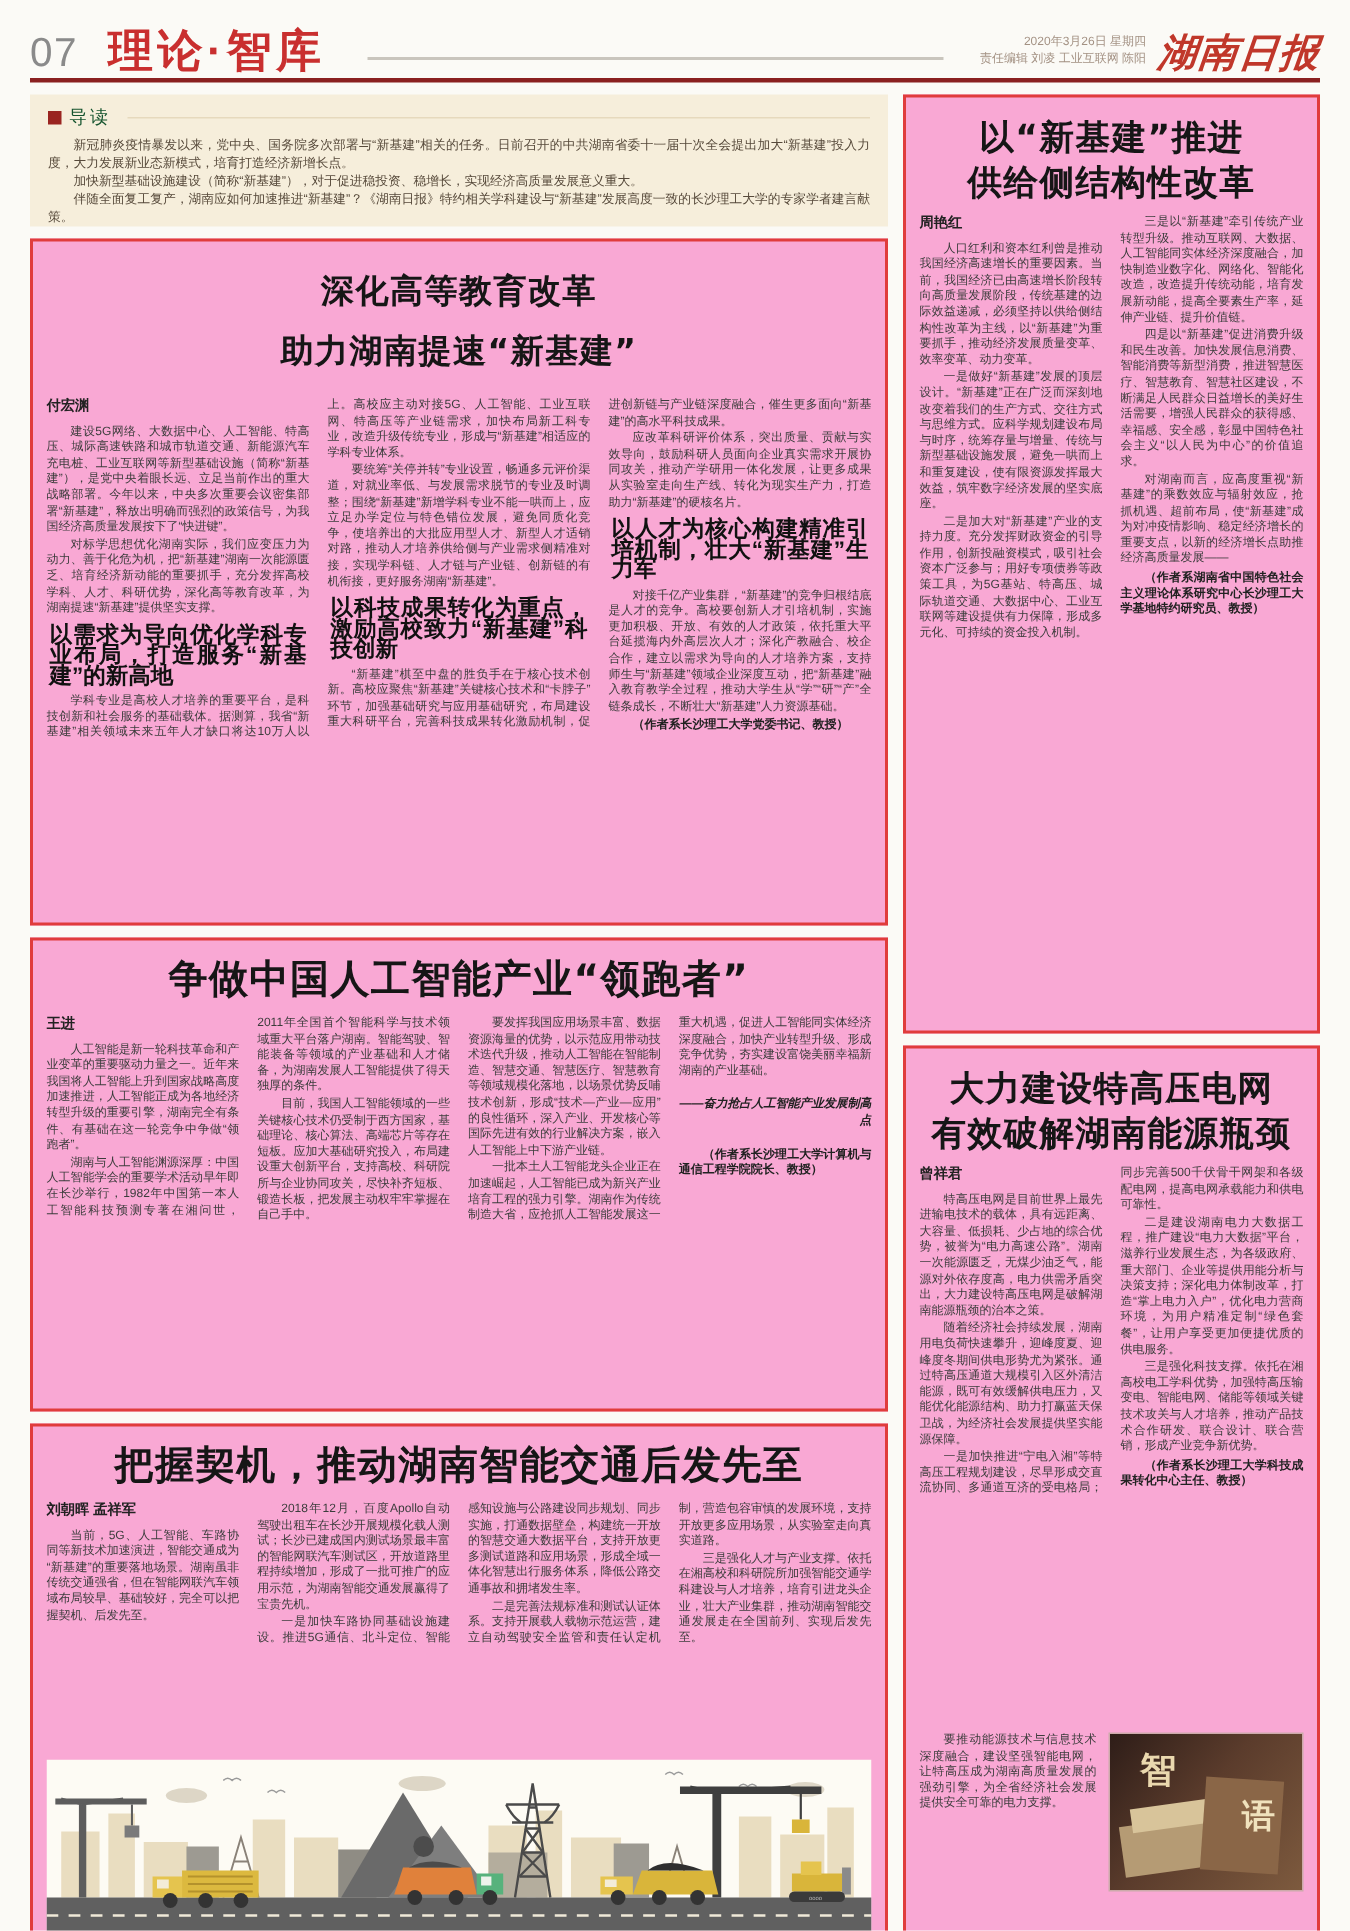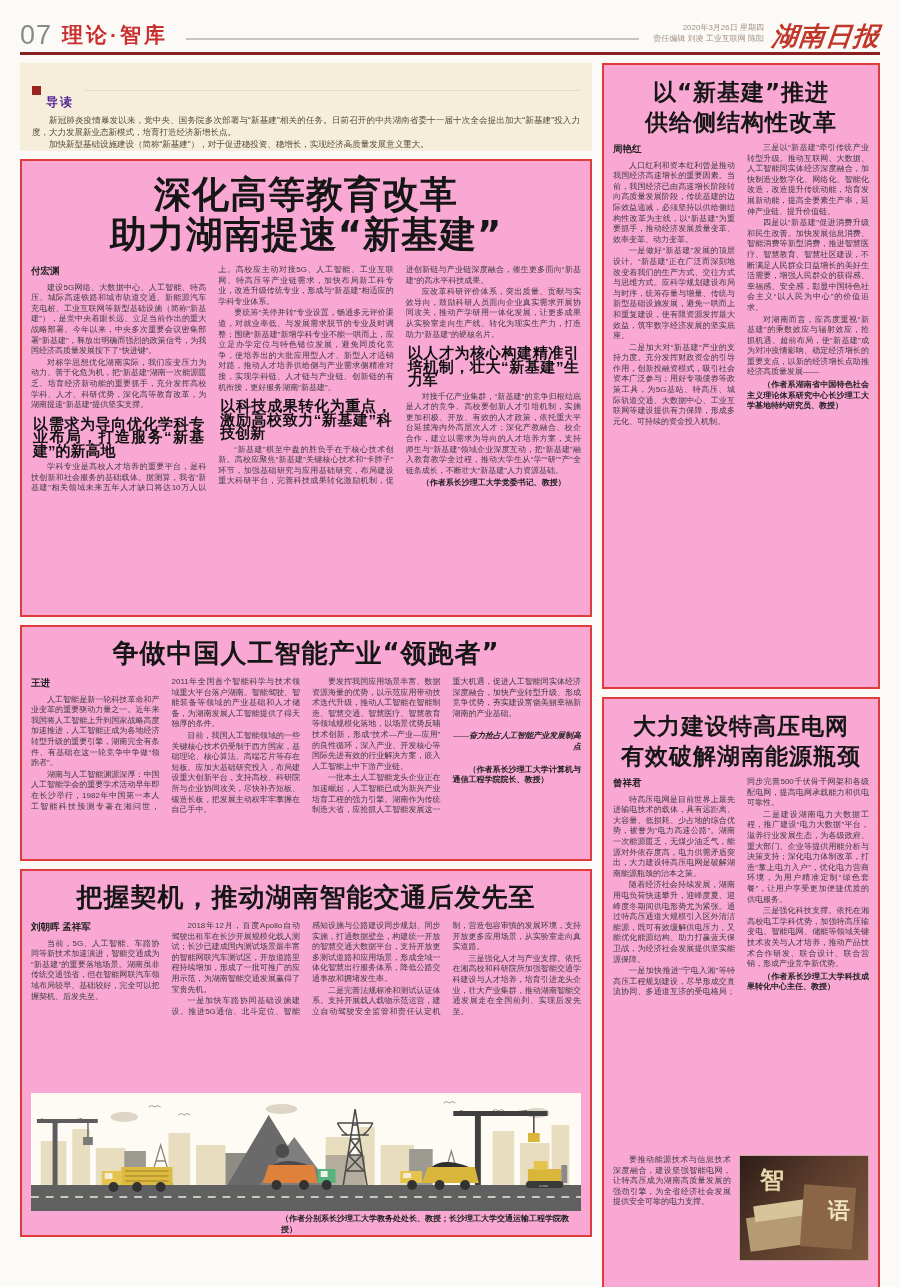--- a/index.html
+++ b/index.html
@@ -7,23 +7,23 @@
     width:900px;height:1287px;
     background:#fbfaf6;
     font-family:"Liberation Sans","DejaVu Sans",sans-serif;
     color:#3a3a3a;
     overflow:hidden;
     position:relative;
   }
   .page{padding:10px 20px 8px 20px;}
 
   
-  .hdr{display:flex;align-items:flex-end;gap:10px;height:40px;}
+  .hdr{display:flex;align-items:flex-end;gap:20px;height:40px;}
   .hdr .pnum{font-size:27px;color:#8a8a8a;font-weight:400;letter-spacing:1px;line-height:30px;}
-  .hdr .section{font-size:21px;color:#c92f2f;font-weight:700;letter-spacing:3px;line-height:30px;text-align:right;}
+  .hdr .section{font-size:30px;color:#c92f2f;font-weight:700;letter-spacing:3px;line-height:30px;text-align:right;}
   .hdr .hline{flex:1;border-top:2px solid #c9c5bd;margin:0 4px 10px 8px;}
   .hdr .meta{display:flex;align-items:flex-start;gap:8px;}
   .hdr .meta-txt{text-align:right;font-size:8px;color:#a39183;line-height:11px;white-space:nowrap;}
   .masthead{
     font-size:26px;color:#c0372a;font-weight:700;font-style:italic;
     letter-spacing:1px;transform:skewX(-6deg);line-height:28px;white-space:nowrap;
     font-family:"DejaVu Serif","Liberation Serif",serif;
   }
   .hdr-bar{border-top:3px solid #8a2020;margin-top:2px;}
 
@@ -33,43 +33,43 @@
   .colR{width:278px;flex:0 0 278px;}
 
   .rbox{border:2px solid #e03c3c;background:#f9a8d4;box-sizing:border-box;
         padding:8px 9px;overflow:hidden;}
 
   
   .intro{background:#f6eedb;border:0;padding:7px 12px;height:88px;box-sizing:border-box;
          margin-bottom:8px;overflow:hidden;}
   .intro-label{display:flex;align-items:center;gap:5px;margin-bottom:3px;}
   .intro-sq{width:9px;height:9px;background:#9a2420;}
-  .intro-title{font-size:12px;font-weight:700;color:#4c1d95;letter-spacing:2px;margin-top:24px;}
+  .intro-title{font-size:12px;font-weight:400;color:#14532d;letter-spacing:2px;}
   .intro-rule{flex:1;border-top:1px solid #e6d9bd;margin-left:6px;}
   .intro-body{font-size:8.5px;line-height:12px;color:#56493a;text-align:justify;}
   .intro-body .f-p{text-indent:2em;margin:0;}
 
   
   .headline{font-weight:700;color:#161616;text-align:center;
             font-family:"DejaVu Sans","Liberation Sans",sans-serif;letter-spacing:1px;}
-  .h-main{font-size:37px;line-height:40px;margin:6px 0 10px;}
+  .h-main{font-size:22px;line-height:40px;margin:6px 0 10px;}
   .h-side{font-size:23px;line-height:30px;margin:4px 0 6px;}
   .h-wide{font-size:26px;line-height:32px;margin:2px 0 8px;text-align:center;}
 
   .cols{column-gap:12px;font-size:8px;line-height:10.6px;text-align:justify;
         color:#3c3c3c;overflow:hidden;}
   .f-p{text-indent:2em;margin:0 0 1px 0;}
   .f-by{font-weight:700;font-size:9.5px;margin:1px 0 6px 0;color:#222;}
   .f-h{font-weight:700;font-size:15px;line-height:13.5px;color:#111;margin:6px 2px 5px 2px;}
   .f-em{font-style:italic;font-weight:700;text-align:right;margin:12px 0;color:#222;}
   .f-attr{font-weight:700;text-indent:2em;margin-top:2px;color:#222;}
 
   .a1{height:458px;margin-bottom:8px;}
   .a1 .cols{column-count:3;height:338px;}
-  .a3{height:236px;margin-bottom:8px;}
+  .a3{height:316px;margin-bottom:8px;}
   .a3 .cols{column-count:4;height:234px;}
   .a4{height:368px;}
   .a4 .cols{column-count:4;height:168px;}
   .boxA{height:626px;margin-bottom:8px;}
   .boxA .cols{column-count:2;height:528px;}
   .boxB{height:594px;}
   .boxB .cols{column-count:2;height:372px;}
 
   .a4-attr{font-size:8px;font-weight:700;line-height:10.5px;color:#222;
            width:300px;margin-left:auto;text-align:left;margin-top:3px;}

